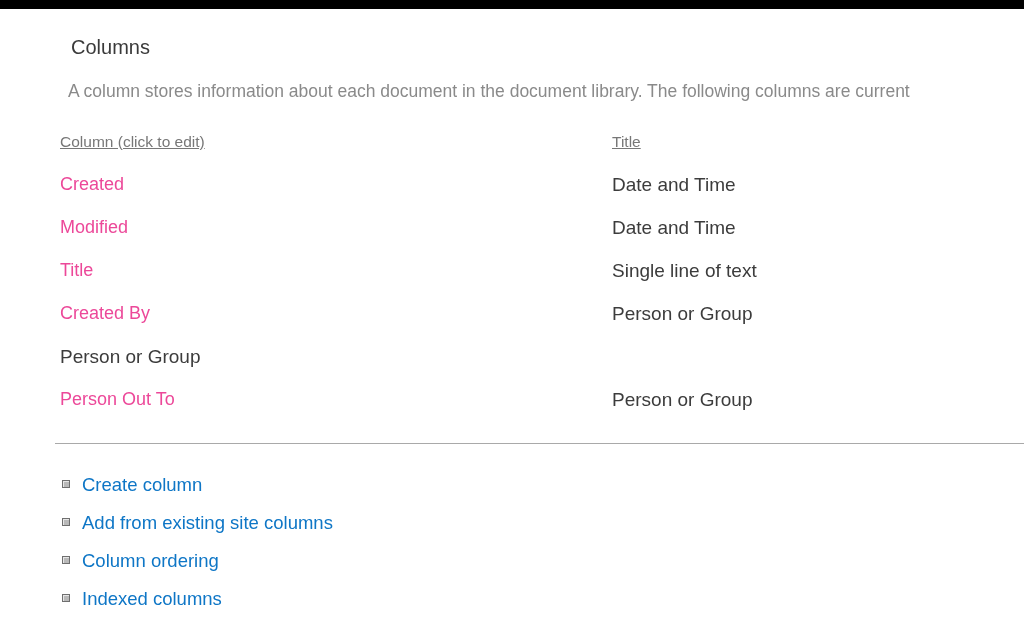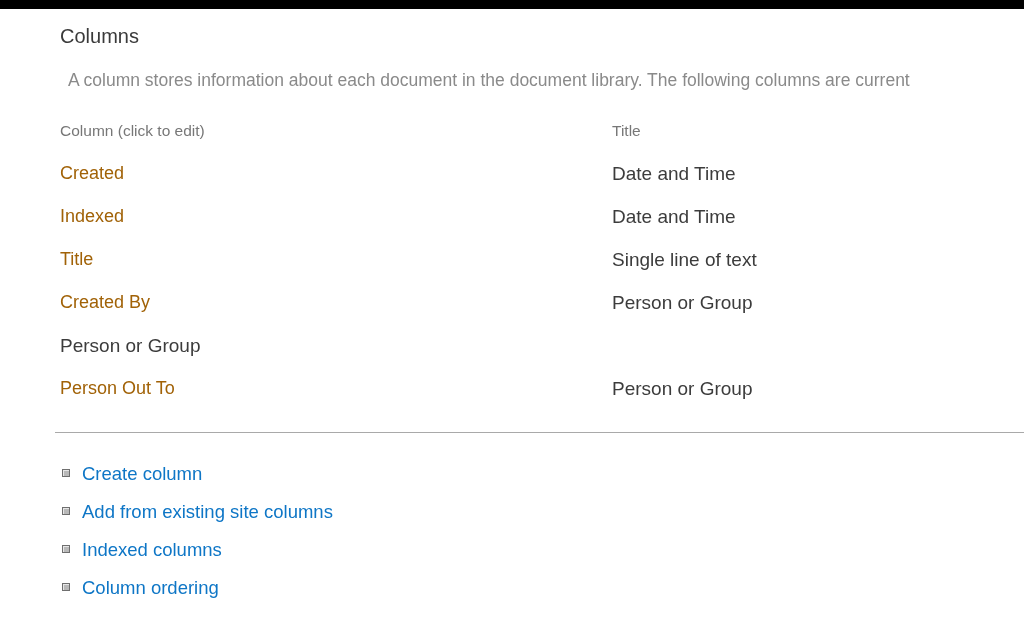--- a/index.html
+++ b/index.html
@@ -13,21 +13,21 @@
   .topbar {
     width: 100%;
     height: 9px;
     background: #000000;
   }
   .content {
     padding: 16px 0 0 60px;
     width: 964px;
   }
   .section-title {
-    margin: 0;
+    margin: 11px;
     font-size: 20px;
     font-weight: 400;
     line-height: 22px;
     color: #3a3a3a;
   }
   .section-desc {
     margin: 22px 0 0 8px;
     font-size: 17.5px;
     line-height: 22px;
     color: #8a8a8a;
@@ -38,34 +38,35 @@
     margin-top: 18px;
   }
   .trow {
     display: flex;
     align-items: center;
     height: 43px;
   }
   .cell-name {
     flex: 0 0 552px;
     font-size: 18px;
-    color: #a16207;
+    color: #ec4899;
     text-decoration: none;
     cursor: pointer;
   }
   .cell-type {
     flex: 1;
     font-size: 19px;
     color: #3c3c3c;
   }
   .trow.header .cell-name,
   .trow.header .cell-type {
     font-size: 15.5px;
     color: #777777;
     cursor: default;
+    text-decoration: underline;
   }
   .divider {
     border: none;
     border-top: 1px solid #a9a9a9;
     margin: 22px 0 0 -5px;
     width: calc(100% + 5px);
   }
   .actions {
     list-style: none;
     margin: 22px 0 0 0;
@@ -108,21 +109,21 @@
     <div class="trow header">
       <div class="cell-name">Column (click to edit)</div>
       <div class="cell-type">Title</div>
     </div>
 
     <div class="trow">
       <a class="cell-name">Created</a>
       <div class="cell-type">Date and Time</div>
     </div>
     <div class="trow">
-      <a class="cell-name">Indexed</a>
+      <a class="cell-name">Modified</a>
       <div class="cell-type">Date and Time</div>
     </div>
     <div class="trow">
       <a class="cell-name">Title</a>
       <div class="cell-type">Single line of text</div>
     </div>
     <div class="trow">
       <a class="cell-name">Created By</a>
       <div class="cell-type">Person or Group</div>
     </div>
@@ -141,21 +142,21 @@
     <li class="action-item">
       <span class="bullet"></span>
       <a class="action-link">Create column</a>
     </li>
     <li class="action-item">
       <span class="bullet"></span>
       <a class="action-link">Add from existing site columns</a>
     </li>
     <li class="action-item">
       <span class="bullet"></span>
-      <a class="action-link">Indexed columns</a>
+      <a class="action-link">Column ordering</a>
     </li>
     <li class="action-item">
       <span class="bullet"></span>
-      <a class="action-link">Column ordering</a>
+      <a class="action-link">Indexed columns</a>
     </li>
   </ul>
 
 </div>
 
 </body></html>

